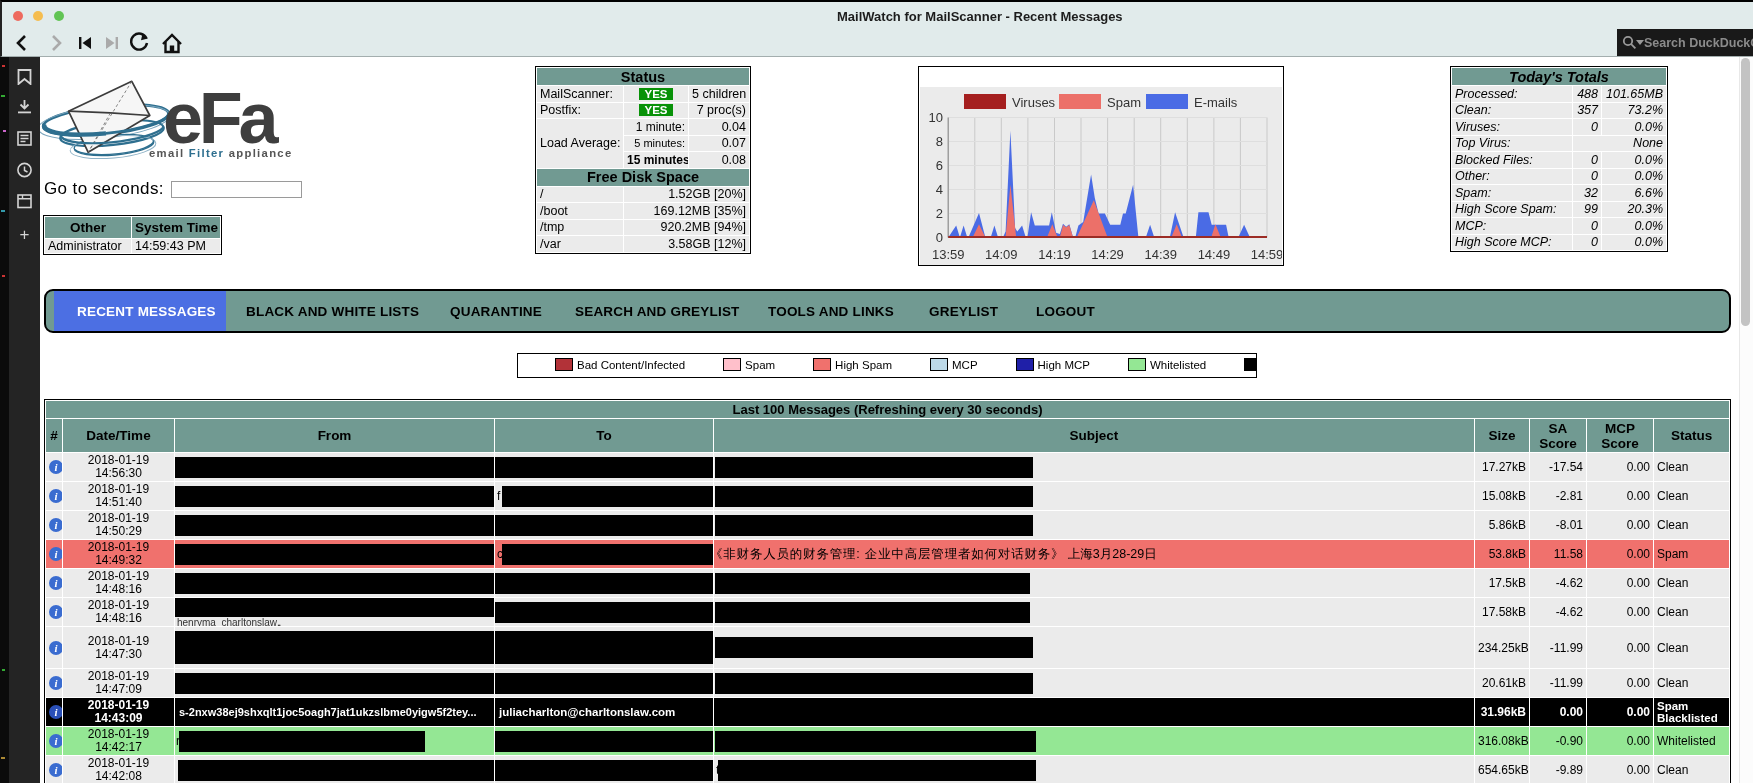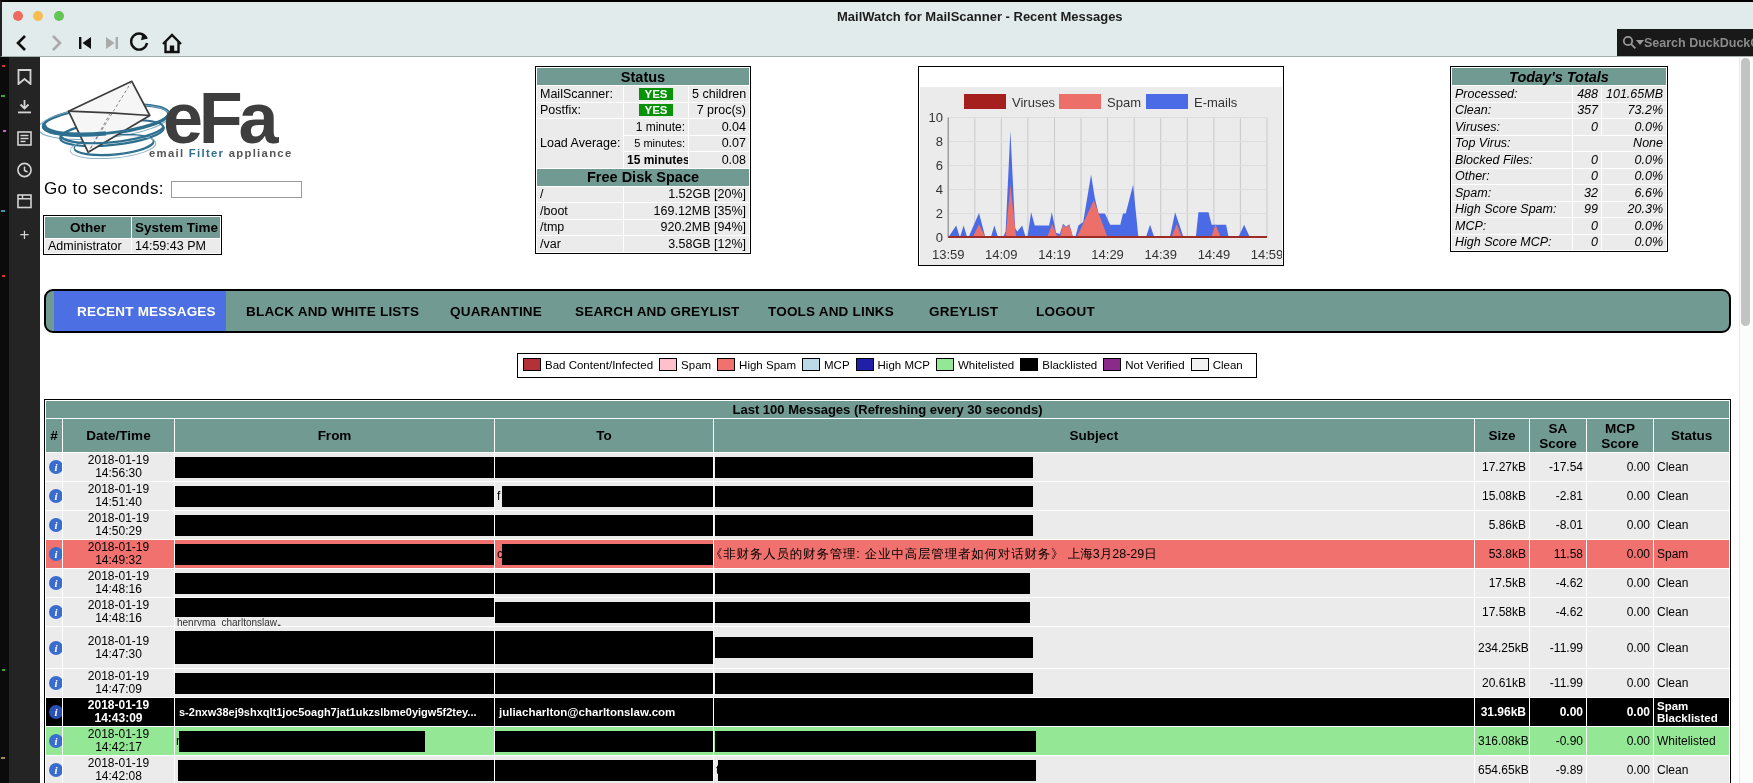--- a/index.html
+++ b/index.html
@@ -26,21 +26,21 @@
 .rt { text-align:right; }
 .ct { text-align:center; }
 #statustbl td { font-size:12.5px; }
 
 #navbar { left:44px; top:289px; width:1687px; height:44px; background:#719a92; border:2px solid #000; border-radius:9px; }
 #navblue { left:8px; top:0px; width:172px; height:40px; background:#4c6fe3; }
 .navitem { top:13px; font-weight:bold; font-size:13.5px; letter-spacing:.2px; }
 
 #legend { left:517px; top:353px; width:740px; height:25px; background:#fff; border:1px solid #000; font-size:11.5px; padding-top:4px; padding-left:5px; white-space:nowrap; overflow:hidden; }
 .sw { display:inline-block; width:18px; height:13px; border:1px solid #000; vertical-align:-2px; margin-right:4px; }
-.lgi { margin-right:6px; }
+.lgi { margin-right:6px;margin-left:32px; }
 
 #bigtable { left:44px; top:399px; }
 #bigtable td { font-size:12px; }
 .bar { background:#000; }
 .dt { font-size:11.5px; line-height:13px; text-align:center; }
 .info { display:inline-block; width:14px; height:14px; border-radius:50%; background:#3a6cd0; color:#fff; font-size:11px; font-weight:bold; text-align:center; line-height:14px; font-family:"Liberation Serif",serif; font-style:italic; }
 
 #sbtrack { left:1739px; top:57px; width:14px; height:726px; background:#fcfcfc; border-left:1px solid #e8e8e8; }
 #sbthumb { left:1741px; top:58px; width:9px; height:268px; background:#c3c3c3; border-radius:5px; }
 </style>

